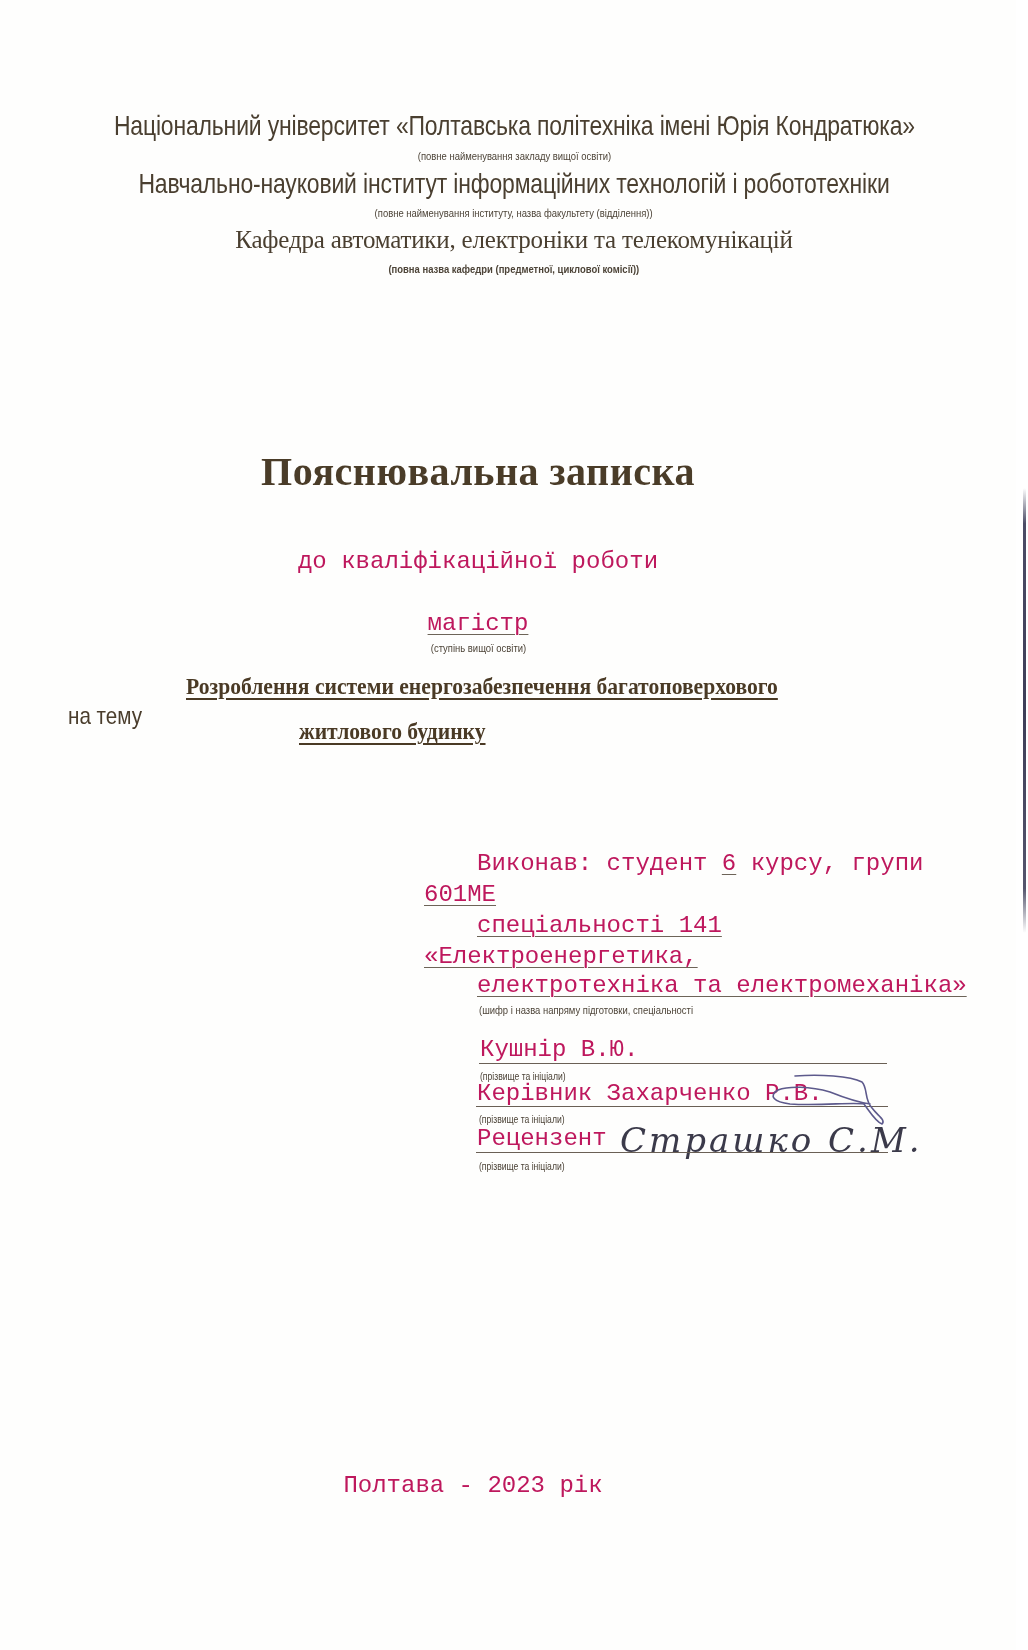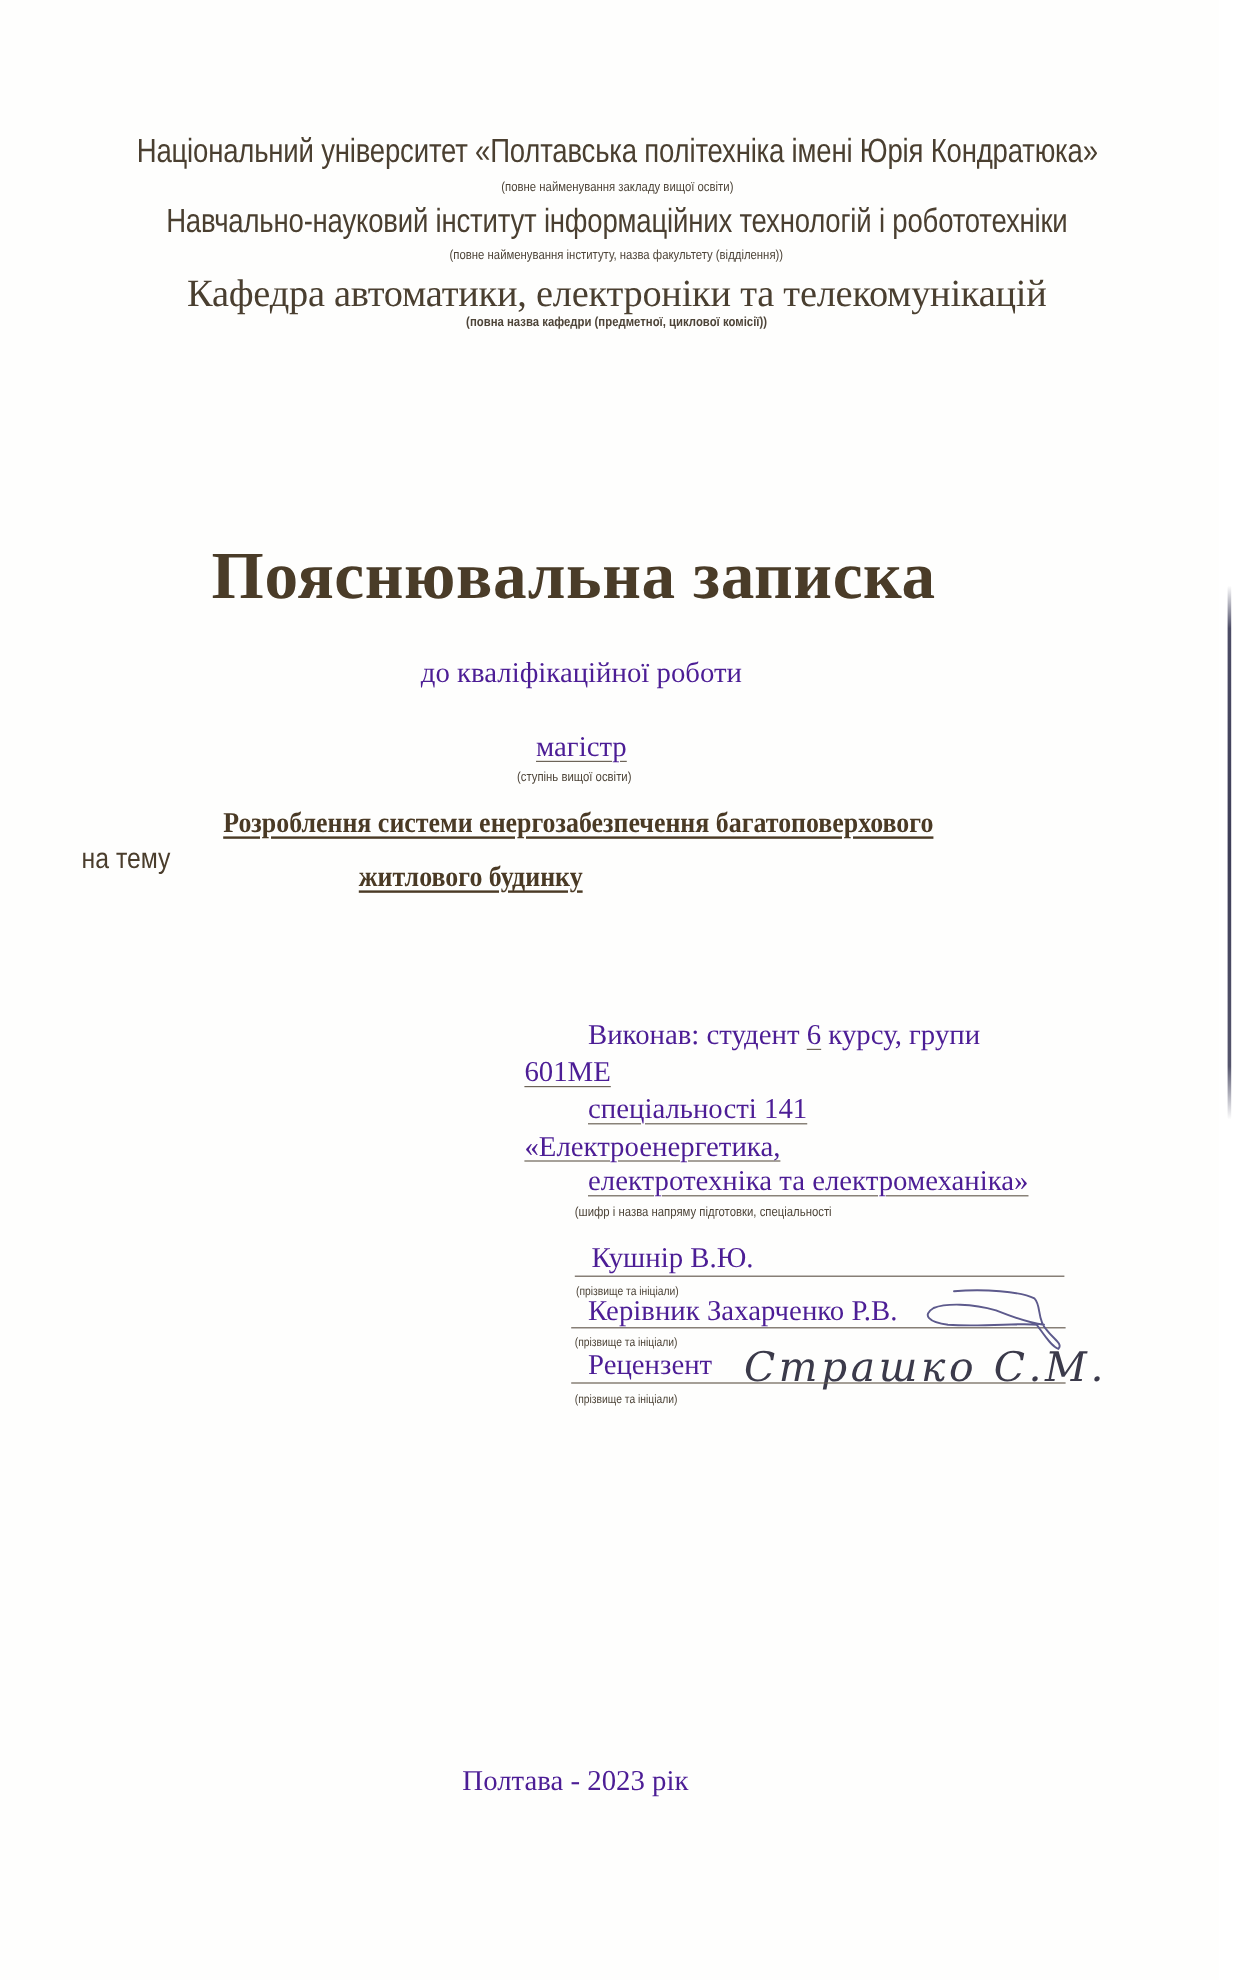--- a/index.html
+++ b/index.html
@@ -45,29 +45,28 @@
     .caption-left {
       font-family: "Liberation Sans", "DejaVu Sans", sans-serif;
       font-size: 11px;
       color: #4d4438;
       transform: scaleX(0.86);
       transform-origin: left top;
     }
     .title {
       font-family: "Liberation Serif", "DejaVu Serif", serif;
       font-weight: bold;
-      font-size: 56px;
+      font-size: 40px;
       color: #4a3c28;
       letter-spacing: 0.5px;
     }
     .body-text {
-      font-family: Liberation Serif, serif;
+      font-family: Liberation Mono, monospace;
       font-size: 24px;
-      color: #4c1d95;
-      margin-left: 13px;
+      color: #be185d;
     }
     .u-line {
       text-decoration: underline;
       text-decoration-color: #6d6458;
       text-decoration-thickness: 1px;
       text-underline-offset: 4px;
     }
     .topic-label {
       font-family: "Liberation Sans", "DejaVu Sans", sans-serif;
       font-size: 24px;
@@ -115,21 +114,21 @@
   </div>
 
   <div class="abs center" style="top:168px;">
     <span class="header-line narrow" style="display:inline-block;">Навчально-науковий інститут інформаційних технологій і робототехніки</span>
   </div>
   <div class="abs center" style="top:203px;">
     <span class="caption" style="display:inline-block;">(повне найменування інституту, назва факультету (відділення))</span>
   </div>
 
   <div class="abs center" style="top:226px;">
-    <span class="header-line" style="display:inline-block; font-family:'Liberation Serif','DejaVu Serif',serif; font-size:32px;">Кафедра автоматики, електроніки та телекомунікацій</span>
+    <span class="header-line" style="display:inline-block; font-family:'Liberation Serif','DejaVu Serif',serif; font-size:25px;">Кафедра автоматики, електроніки та телекомунікацій</span>
   </div>
   <div class="abs center" style="top:259px;font-weight:bold;">
     <span class="caption" style="display:inline-block;">(повна назва кафедри (предметної, циклової комісії))</span>
   </div>
 
   <div class="abs" style="left:0; width:956px; text-align:center; top:448px;">
     <span class="title">Пояснювальна записка</span>
   </div>
 
   <div class="abs" style="left:0; width:956px; text-align:center; top:548px;">

